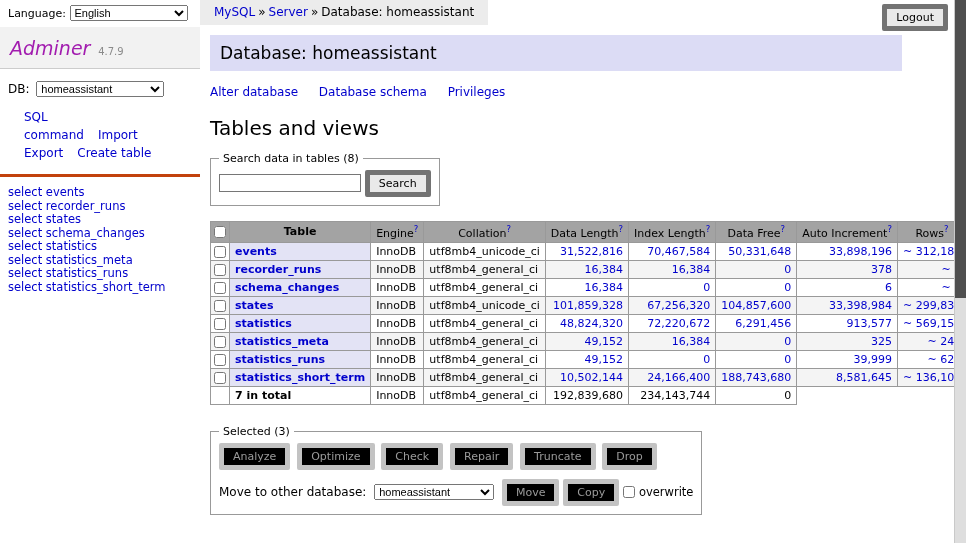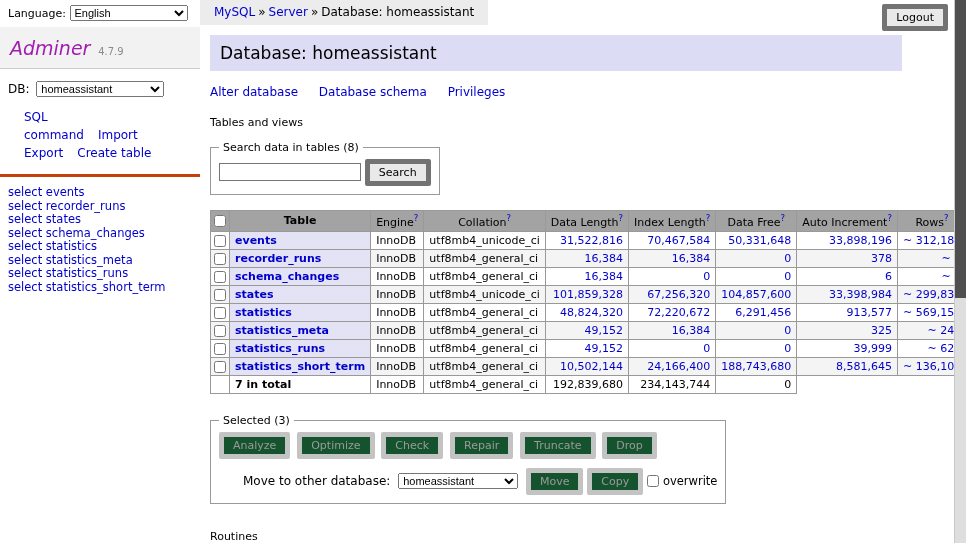--- a/index.html
+++ b/index.html
@@ -21,21 +21,21 @@
     background: #ececec; padding: 0 14px; white-space: nowrap; font-size: 12px;
   }
   #breadcrumb .sep { color: #000; padding: 0 3px; }
   #logout-btn { position: absolute; top: 4px; right: 18px; }
 
   button, .btn {
     font-family: inherit; font-size: 11px;
     border: 5px solid #737373; background: #e9e9e9; color: #000;
     padding: 2px 9px; border-radius: 2px; cursor: pointer;
   }
-  button:disabled { color: #9a9a9a; border-color: #c3c3c3; background: #14532d; }
+  button:disabled { color: #9a9a9a; border-color: #c3c3c3; background: #000000; }
 
   
   #sidebar { position: absolute; left: 0; top: 27px; width: 200px; }
   #logo-block { background: #f2f2f2; border-bottom: 1px solid #ccc; padding: 10px 10px 9px; }
   #logo-block .logo { font-size: 19px; font-style: italic; color: #a21caf; }
   #logo-block .version { font-size: 10px; color: #8a8a8a; margin-left: 4px; }
   #db-row { padding: 12px 8px 2px; }
   #db-row select { font-size: 11px; width: 128px; margin-left: 3px; }
   #menu-links { padding: 9px 24px 12px; border-bottom: 3px solid #c2410c; line-height: 1.5; }
   #menu-links a { margin-right: 14px; }
@@ -43,21 +43,21 @@
   #table-list div { white-space: nowrap; }
 
   
   #content { position: absolute; left: 210px; top: 35px; width: 692px; }
   h2#page-title {
     background: #dcdcf5; padding: 8px 10px; font-size: 17px;
     font-weight: normal; margin: 0 0 14px;
   }
   #db-actions { margin: 0 0 17px; }
   #db-actions a { margin-right: 17px; }
-  h3 { font-size: 11px; font-weight: normal; margin: 16px 0 10px; }
+  h3 { font-size: 20px; font-weight: normal; margin: 16px 0 10px; }
 
   fieldset {
     display: inline-block; border: 1px solid #999;
     padding: 5px 8px 8px; margin: 2px 0 10px;
   }
   legend { font-size: 11px; padding: 0 4px; }
   #search-input { width: 142px; font-size: 11px; padding: 2px 3px; border: 1px solid #767676; }
 
   
   table { border-collapse: collapse; font-size: 11px; margin: 5px 0 18px; }
@@ -69,21 +69,21 @@
   tbody tr:nth-child(even) td { background: #f4f4f4; }
   tfoot th { background: #fff; text-align: left; }
   td.num { text-align: right; }
   td.check, th.check { text-align: center; padding: 1px 3px; }
   input[type=checkbox] { width: 12px; height: 12px; vertical-align: middle; }
   sup { font-size: 8.5px; vertical-align: super; }
 
   
   #selected-buttons { margin-bottom: 9px; }
   #selected-buttons button { margin-right: 3px; }
-  #move-row { white-space: nowrap; margin-left: 24px; }
+  #move-row { white-space: nowrap; }
   #move-row select { font-size: 11px; width: 120px; margin: 0 4px; }
   #move-row label { font-size: 11.5px; }
 
   #create-links a, #routine-links a { margin-right: 18px; }
   #create-links, #routine-links { margin: 2px 0 19px; }
 
   
   #scrollbar {
     position: absolute; right: 0; top: 0; width: 12px; height: 543px;
     background: #dedede; border-left: 1px solid #c9c9c9;

